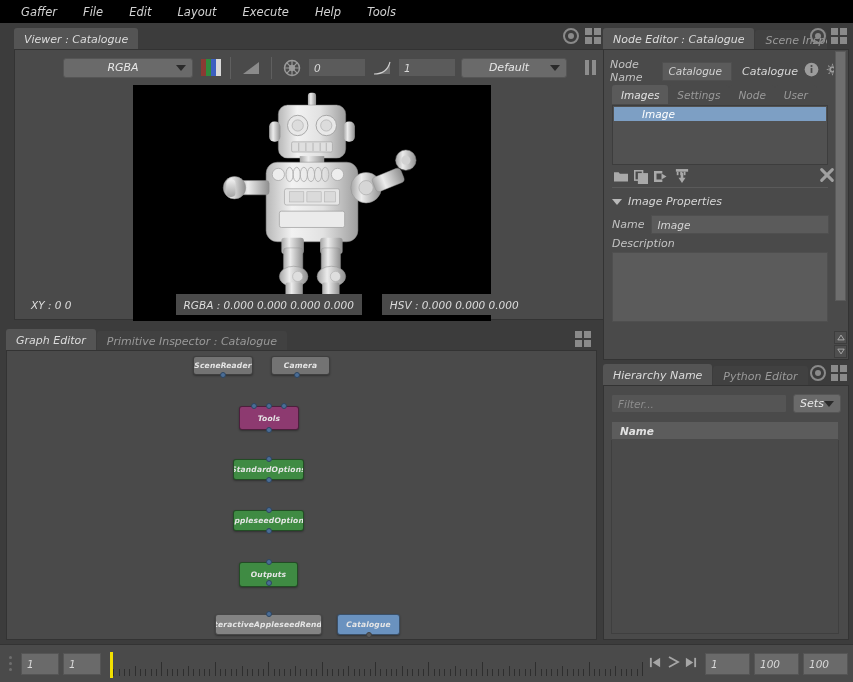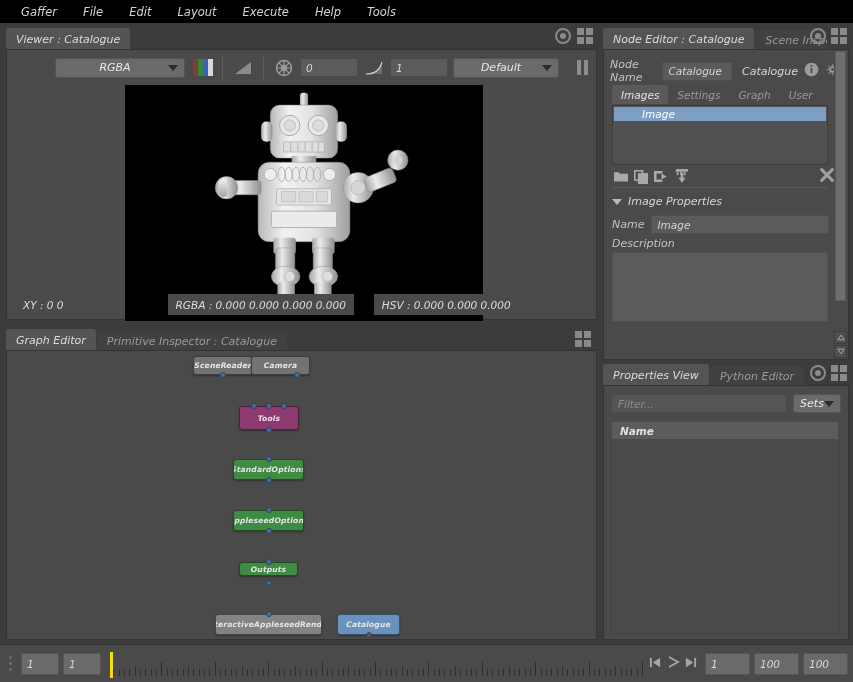--- a/index.html
+++ b/index.html
@@ -35,21 +35,21 @@
     font-size: 11px; color: #9a9a9a;
     background: #414141;
     border-top-left-radius: 3px; border-top-right-radius: 3px;
     margin-right: 1px;
     white-space: nowrap;
   }
   .tab.active { background: #545454; color: #dcdcdc; height: 23px; }
 
   
   #viewer-panel {
-    position: absolute; left: 6px; top: 26px; width: 591px; height: 294px;
+    position: absolute; left: 14px; top: 26px; width: 591px; height: 294px;
     background: #84cc16;
   }
   #viewer-tabbar { width: 591px; }
   #viewer-body {
     position: absolute; left: 0; top: 23px; width: 591px; height: 271px;
     background: #4a4a4a; border: 1px solid #333;
   }
   .viewer-toolbar {
     position: absolute; left: 0; top: 0; width: 589px; height: 35px;
     display: flex; align-items: center; padding-left: 48px; gap: 5px;
@@ -418,42 +418,42 @@
           <path d="M268,484 L268,507"></path>
           <path d="M268,535 L268,559"></path>
           <path d="M268,587 L268,611"></path>
         </g>
       </svg>
       <div id="graph-nodes">
           <div class="node" style="left: 186px; top: 5px; width: 60px; height: 19px; background: rgb(115, 115, 115);">
             <span>SceneReader</span>
           </div>
           <div class="nub" style="left: 213px; top: 21px;"></div>
-          <div class="node" style="left: 244px; top: 5px; width: 59px; height: 19px; background: rgb(115, 115, 115);">
+          <div class="node" style="left: 264px; top: 5px; width: 59px; height: 19px; background: rgb(115, 115, 115);">
             <span>Camera</span>
           </div>
           <div class="nub" style="left: 286.5px; top: 21px;"></div>
           <div class="node" style="left: 232px; top: 55px; width: 60px; height: 24px; background: rgb(141, 58, 112);">
             <span>Tools</span>
           </div>
           <div class="nub" style="left: 244px; top: 52px;"></div>
           <div class="nub" style="left: 259px; top: 52px;"></div>
           <div class="nub" style="left: 274px; top: 52px;"></div>
           <div class="nub" style="left: 259px; top: 76px;"></div>
           <div class="node" style="left: 226px; top: 108px; width: 71px; height: 21px; background: rgb(63, 139, 67);">
             <span>StandardOptions</span>
           </div>
           <div class="nub" style="left: 258.5px; top: 105px;"></div>
           <div class="nub" style="left: 258.5px; top: 126px;"></div>
           <div class="node" style="left: 226px; top: 159px; width: 71px; height: 21px; background: rgb(63, 139, 67);">
             <span>AppleseedOptions</span>
           </div>
           <div class="nub" style="left: 258.5px; top: 156px;"></div>
           <div class="nub" style="left: 258.5px; top: 177px;"></div>
-          <div class="node" style="left: 232px; top: 211px; width: 59px; height: 14px; background: rgb(63, 139, 67);">
+          <div class="node" style="left: 232px; top: 211px; width: 59px; height: 25px; background: rgb(63, 139, 67);">
             <span>Outputs</span>
           </div>
           <div class="nub" style="left: 258.5px; top: 208px;"></div>
           <div class="nub" style="left: 258.5px; top: 229px;"></div>
           <div class="node" style="left: 208px; top: 263px; width: 107px; height: 21px; background: rgb(131, 131, 131);">
             <span>InteractiveAppleseedRender</span>
           </div>
           <div class="nub" style="left: 258.5px; top: 260px;"></div>
           <div class="node" style="left: 330px; top: 263px; width: 63px; height: 21px; background: rgb(106, 146, 191);">
             <span>Catalogue</span>
@@ -501,21 +501,21 @@
                      M4.9 19.1 L7.2 15.6 L7.4 17.2 L8.6 18.2 Z M4.9 4.9 L8.4 7.2 L6.8 7.4 L5.8 8.6 Z"></path>
             <circle cx="12" cy="12" r="5.2" fill="#9c9c9c"></circle>
             <circle cx="12" cy="12" r="2.3" fill="#4a4a4a"></circle>
           </svg>
         </span>
       </div>
 
       <div style="position:absolute; left:8px; top:35px; display:flex; align-items:flex-end;">
         <div class="subtab active">Images</div>
         <div class="subtab">Settings</div>
-        <div class="subtab">Graph</div>
+        <div class="subtab">Node</div>
         <div class="subtab">User</div>
       </div>
 
       <div class="listbox" style="position:absolute; left:8px; top:55px; width:216px; height:60px;">
         <div class="list-row-selected" style="margin:1px;">Image</div>
       </div>
 
       <div style="position:absolute; left:10px; top:119px; display:flex; align-items:center; gap:6px;">
         <span>
           <svg width="14" height="13" viewBox="0 0 18 15" fill="#a9a9a9">
@@ -579,21 +579,21 @@
       <div class="scroll-arrow" style="position:absolute; right:1px; bottom:1px;">
         <svg width="8" height="7" viewBox="0 0 10 8">
             <path d="M5 7 L1 1 L9 1 Z" fill="none" stroke="#bdbdbd" stroke-width="1"></path>
           </svg>
       </div>
     </div>
   </div>
 
   <div id="hierarchy-panel">
     <div class="tabbar" id="hv-tabbar">
-      <div class="tab active">Properties View</div>
+      <div class="tab active">Hierarchy Name</div>
       <div class="tab">Python Editor</div>
     </div>
     <div style="position:absolute; right:2px; top:3px; display:flex; align-items:center; gap:5px;">
       <div class="pin-icon">
           <i></i>
         </div>
       <div class="layout-grid-icon">
           <i></i>
           <i></i>
           <i></i>

